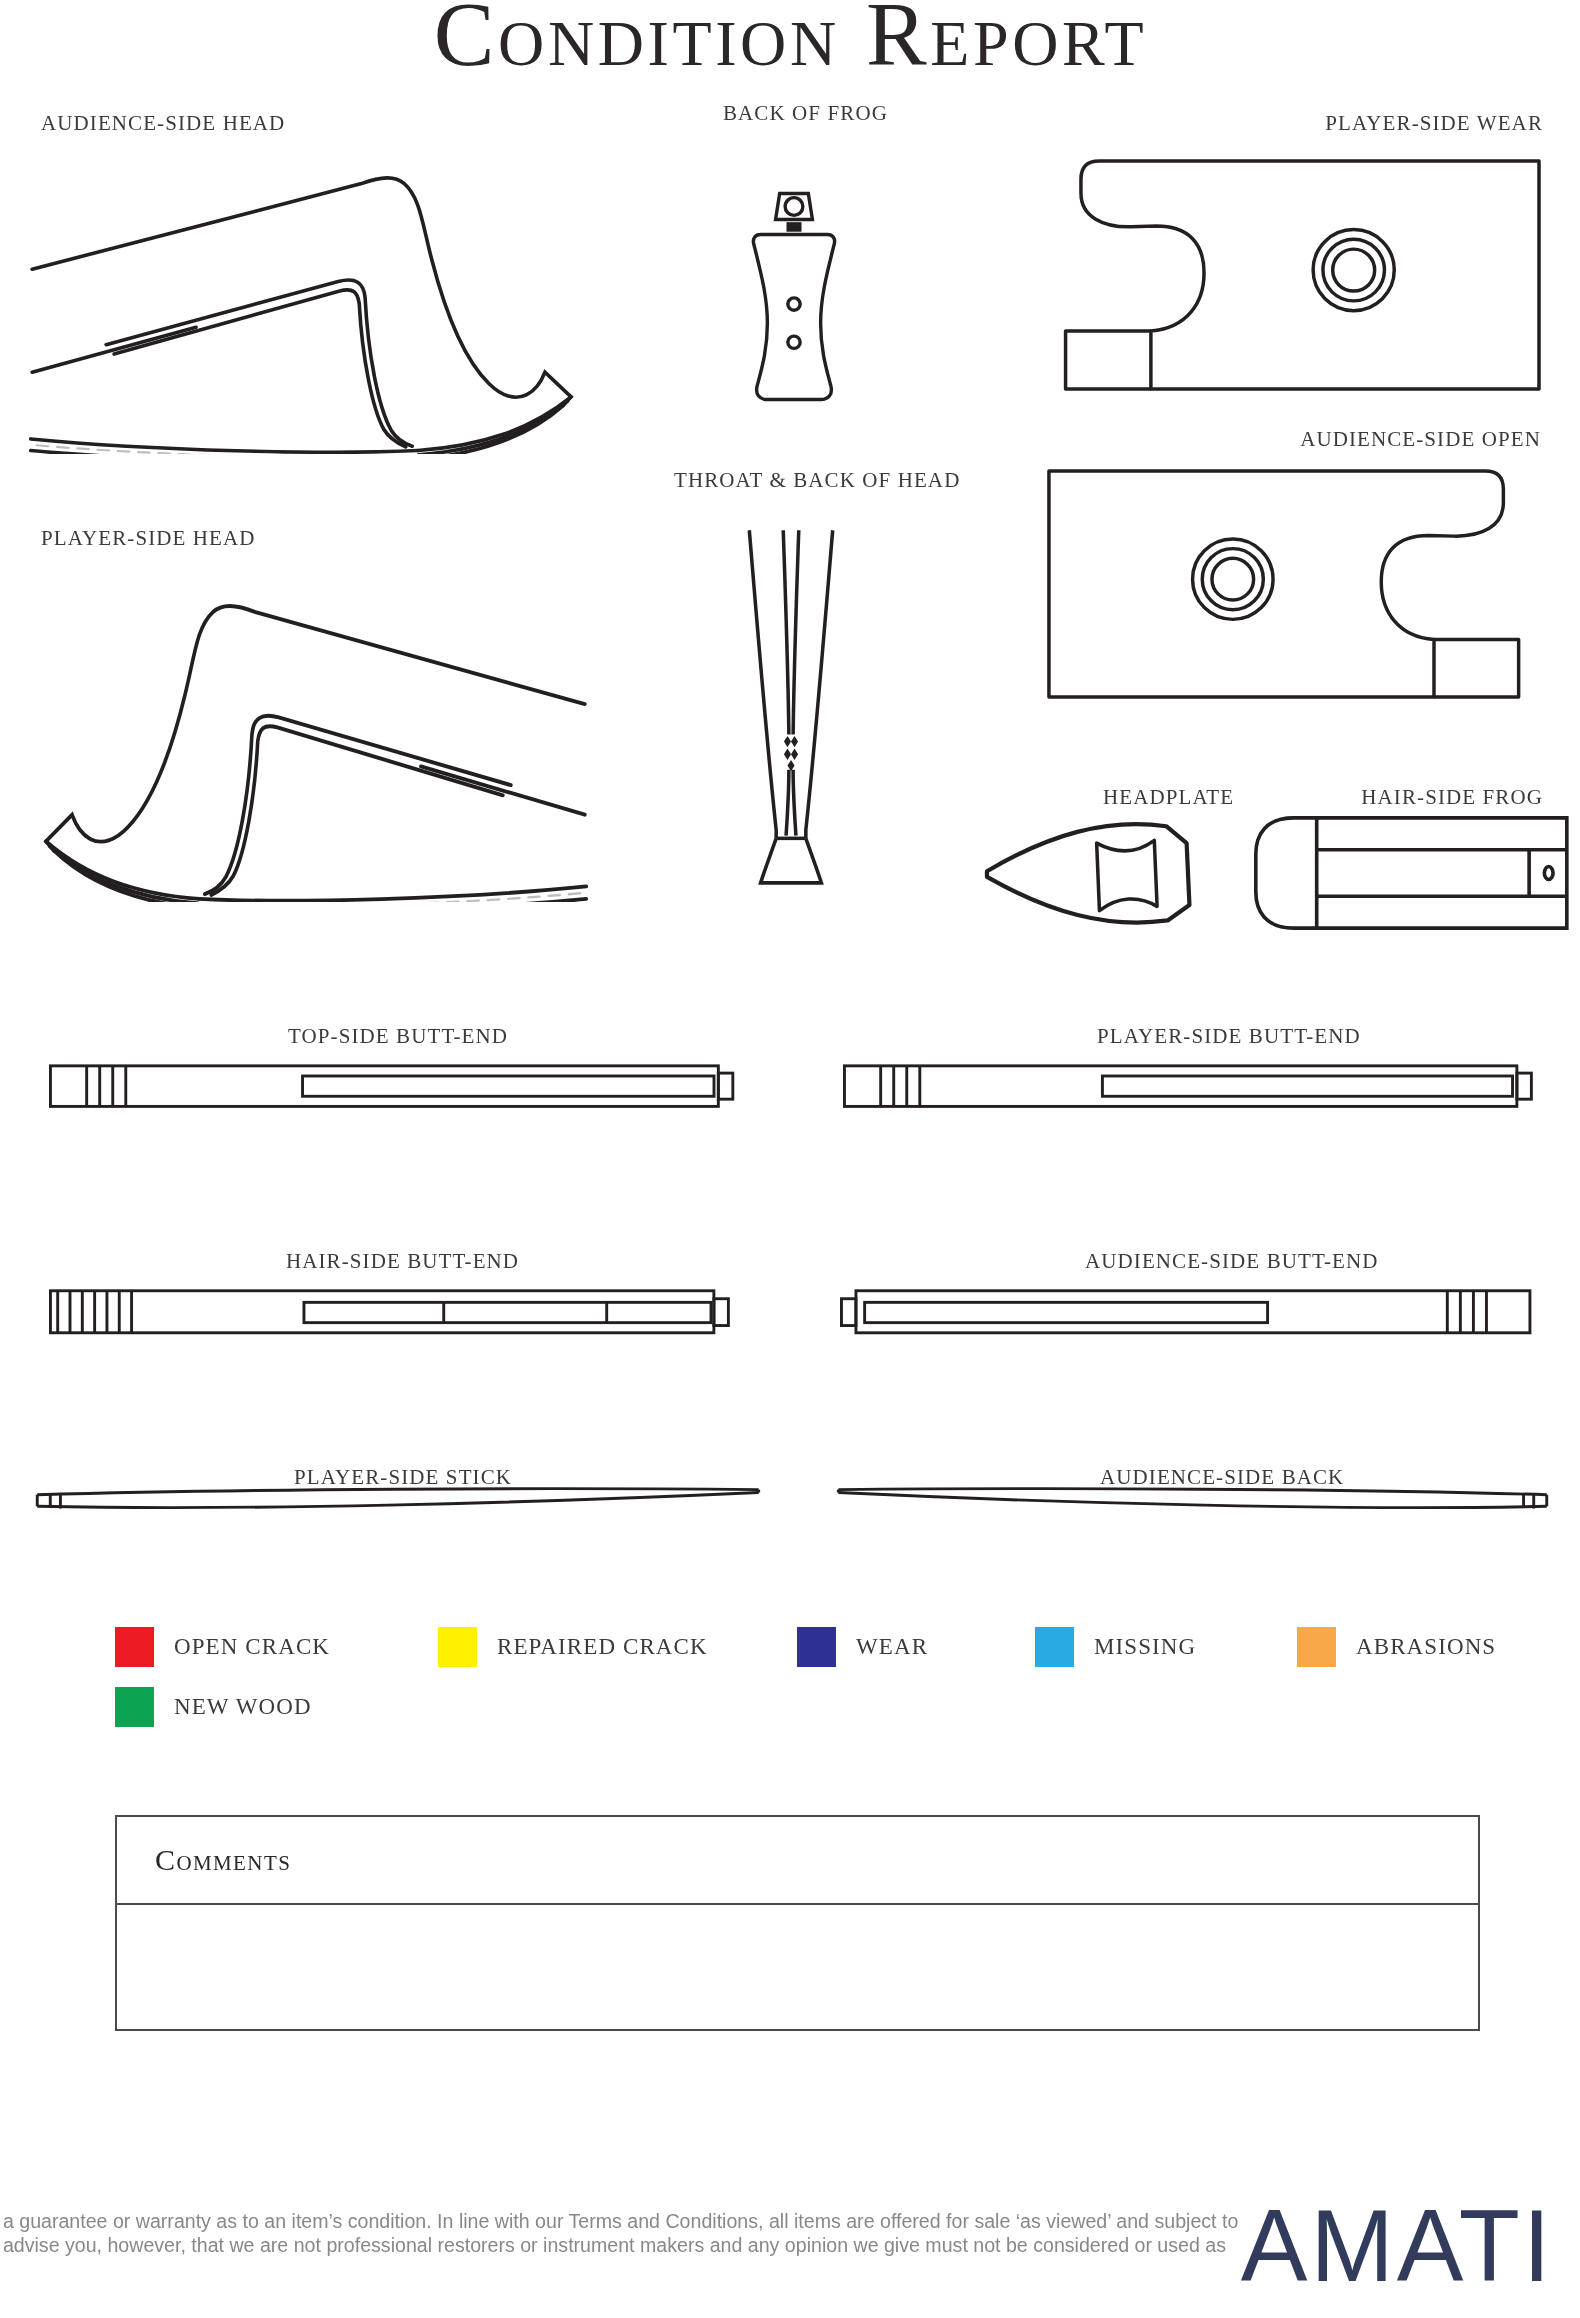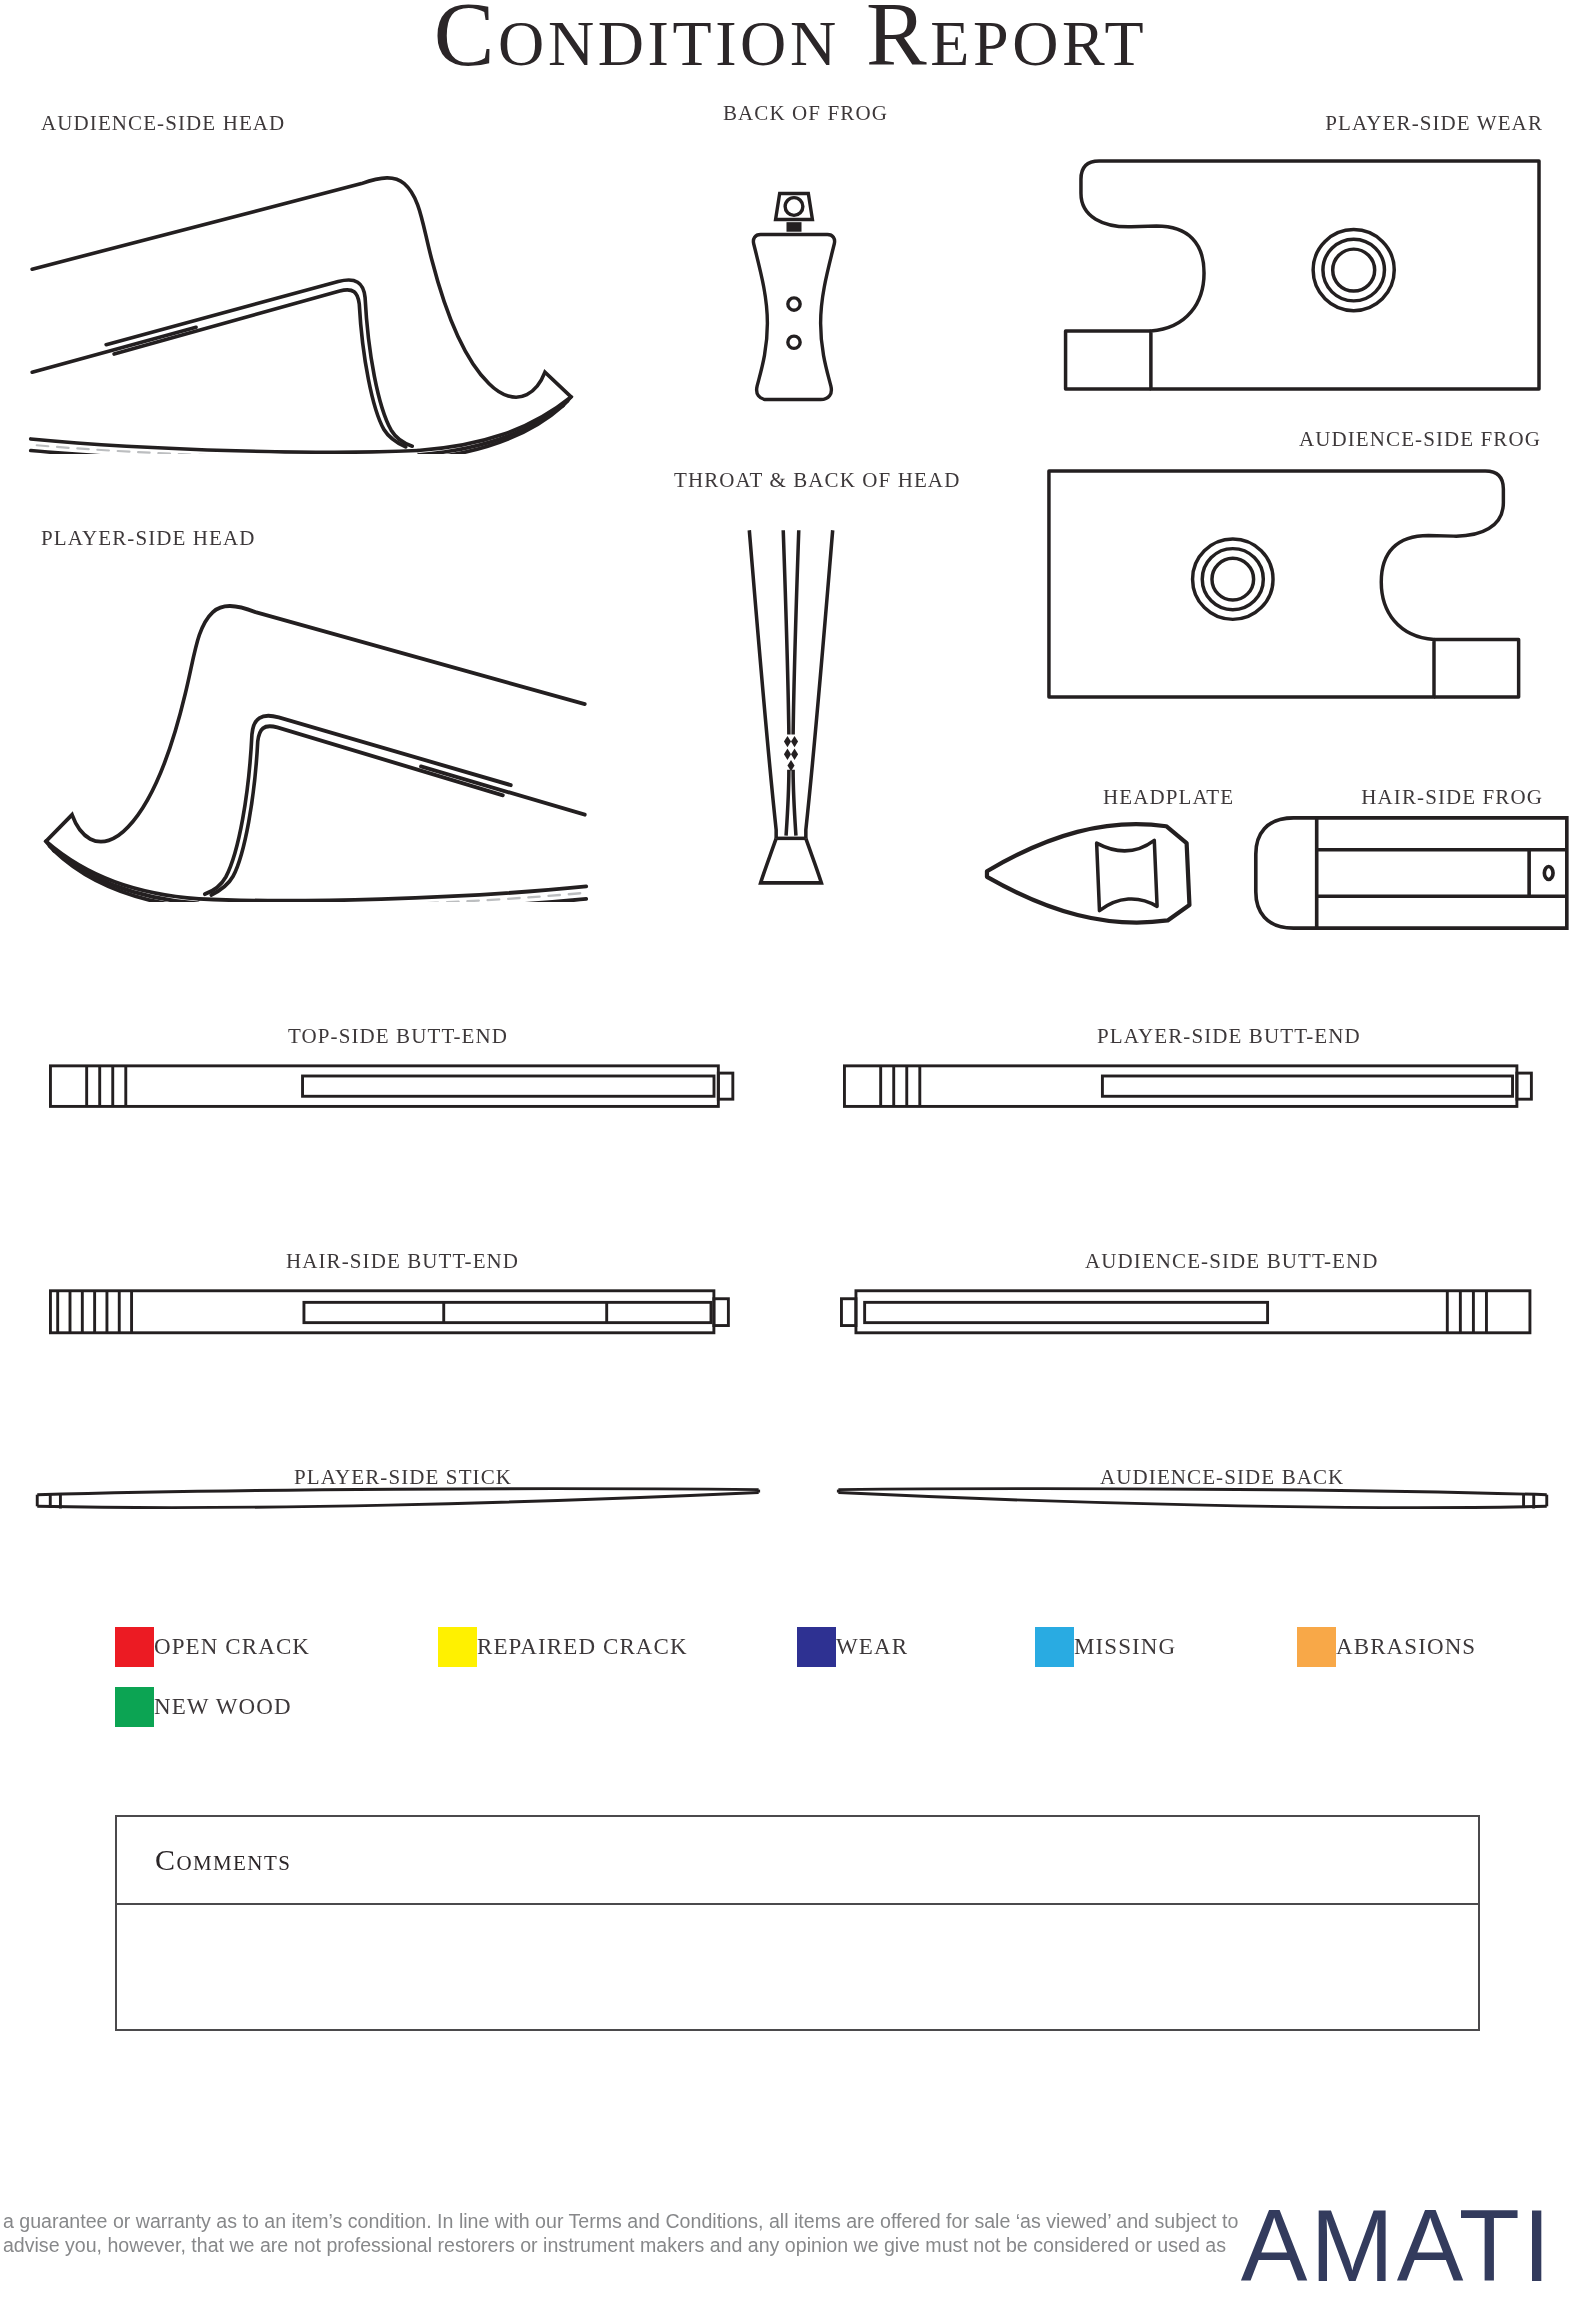--- a/index.html
+++ b/index.html
@@ -2,21 +2,21 @@
 <html style="font-size:11.6px"><head>
 <meta charset="utf-8">
 <style>
   html,body{margin:0;padding:0;background:#e8e8e8;}
   .page{position:relative;width:1581px;height:2319px;background:#ffffff;overflow:hidden;
         font-family:"Liberation Serif",serif;color:#231f20;}
   .title{position:absolute;top:-13px;left:0;width:100%;text-align:center;
          font-variant:small-caps;font-size:91px;letter-spacing:3.6px;color:#2b2628;line-height:1.05;}
   .dlabel{position:absolute;font-size:21px;letter-spacing:1.1px;color:#3d383a;line-height:1;white-space:nowrap;text-align:right;}
   .fig{position:absolute;}
-  .legend-item{position:absolute;display:flex;align-items:center;height:41px;}
+  .legend-item{position:absolute;display:flex;align-items:center;gap:20px;height:41px;}
   .swatch{display:inline-block;width:39px;height:40px;}
   .legend-label{font-size:23px;letter-spacing:1.1px;color:#3d383a;white-space:nowrap;}
   .comments-box{position:absolute;left:115px;top:1815px;width:1365px;height:216px;
                 border:2.2px solid #4b4a4c;box-sizing:border-box;background:#fff;}
   .comments-head{height:88px;border-bottom:2.2px solid #4b4a4c;box-sizing:border-box;
                  display:flex;align-items:center;padding-left:38px;}
   .comments-title{font-variant:small-caps;font-size:30px;letter-spacing:1.4px;color:#2b2628;}
   .comments-input{width:100%;height:156px;border:none;outline:none;resize:none;
                   font-family:"Liberation Serif",serif;font-size:22px;padding:10px 14.5px;box-sizing:border-box;background:transparent;}
   .disclaimer{position:absolute;left:2.9px;top:2209px;font-family:"Liberation Sans",sans-serif;
@@ -53,21 +53,21 @@
   </defs>
 </svg>
 
 <div class="page">
 
   <div class="title">Condition Report</div>
 
   <div class="dlabel" style="left:41px;top:113px">AUDIENCE-SIDE HEAD</div>
   <div class="dlabel" style="left:723px;top:103px">BACK OF FROG</div>
   <div class="dlabel" style="right:38px;top:113px">PLAYER-SIDE WEAR</div>
-  <div class="dlabel" style="right:40px;top:429px">AUDIENCE-SIDE FROG</div>
+  <div class="dlabel" style="right:40px;top:429px">AUDIENCE-SIDE OPEN</div>
   <div class="dlabel" style="left:674px;top:470px">THROAT &amp; BACK OF HEAD</div>
   <div class="dlabel" style="left:41px;top:528px">PLAYER-SIDE HEAD</div>
   <div class="dlabel" style="left:1103px;top:787px">HEADPLATE</div>
   <div class="dlabel" style="right:38px;top:787px">HAIR-SIDE FROG</div>
   <div class="dlabel" style="left:288px;top:1026px">TOP-SIDE BUTT-END</div>
   <div class="dlabel" style="left:1097px;top:1026px">PLAYER-SIDE BUTT-END</div>
   <div class="dlabel" style="left:286px;top:1251px">HAIR-SIDE BUTT-END</div>
   <div class="dlabel" style="left:1085px;top:1251px">AUDIENCE-SIDE BUTT-END</div>
   <div class="dlabel" style="left:294px;top:1467px">PLAYER-SIDE STICK</div>
   <div class="dlabel" style="left:1100px;top:1467px">AUDIENCE-SIDE BACK</div>

